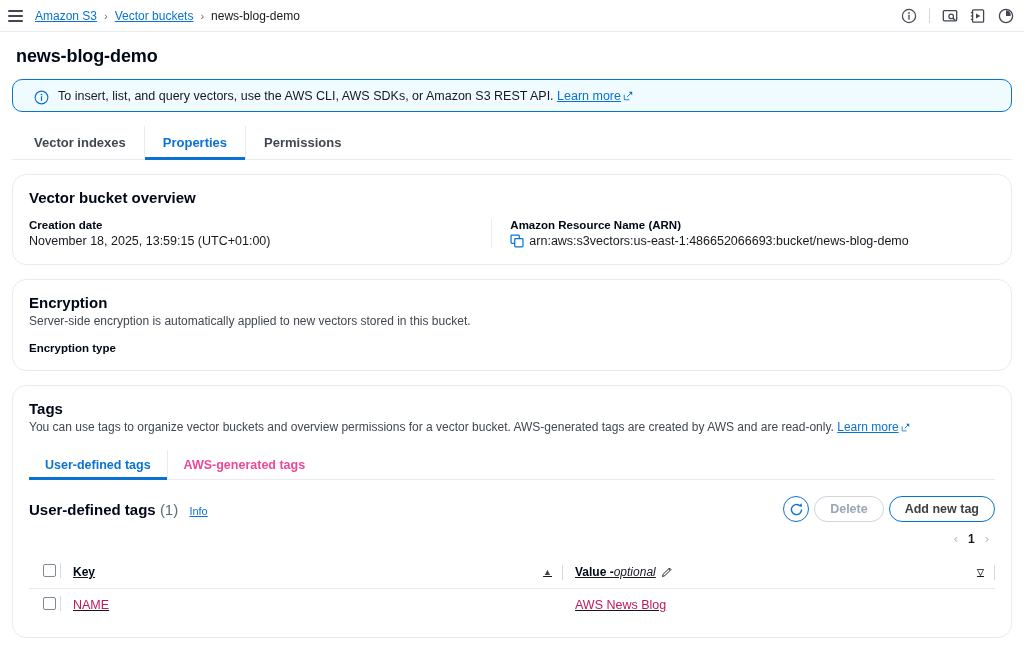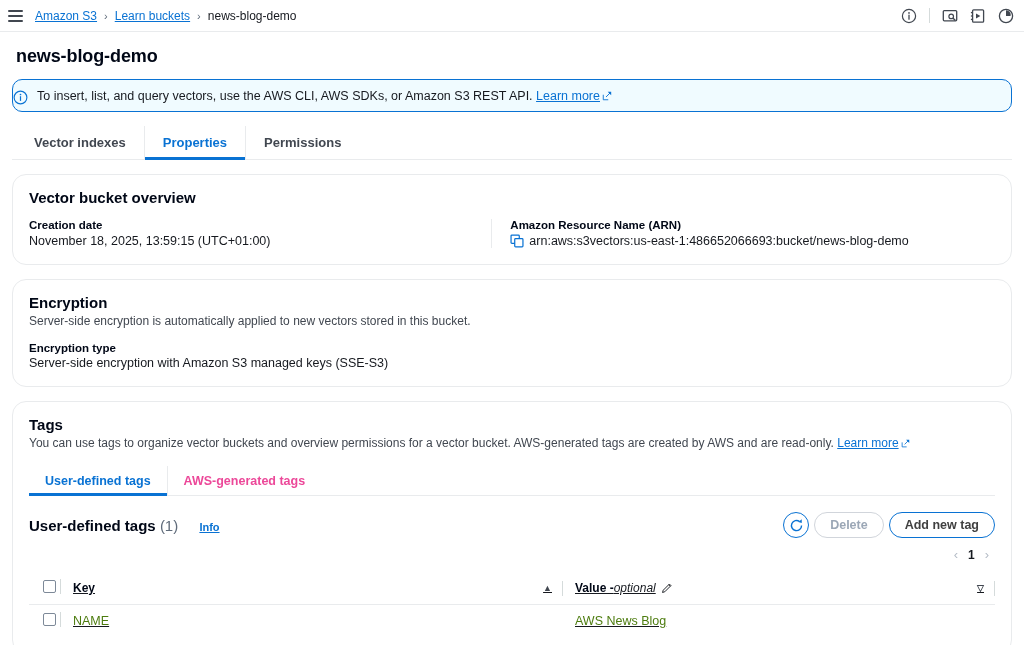--- a/index.html
+++ b/index.html
@@ -45,21 +45,21 @@
 
   .page-title {
     font-size: 18px; font-weight: bold; color: #000716;
     margin: 14px 0 12px 4px; letter-spacing: -0.1px;
   }
 
   .infobanner {
     border: 1px solid #0972d3;
     background: #f0fbff;
     border-radius: 10px;
-    padding: 9px 0;
+    padding: 9px 21px;
     display: flex; align-items: flex-start; gap: 9px;
     font-size: 12.5px; color: #16191f;
     height: 33px;
   }
   .infobanner .txt { line-height: 15px; padding-top: 0px; }
   .infobanner a { color: #0972d3; text-decoration: underline; }
   .ext { display: inline-block; vertical-align: -1px; margin-left: 2px; }
 
   
   .tabs {
@@ -121,21 +121,21 @@
 
   .tagshdr {
     display: flex; align-items: center; margin-top: 16px;
   }
   .tagshdr .h {
     font-size: 15px; font-weight: bold; color: #000716;
   }
   .tagshdr .cnt { font-weight: normal; color: #5f6b7a; }
   .tagshdr .info {
     font-size: 11px; color: #0972d3; text-decoration: underline;
-    margin-left: 17px; cursor: pointer; font-weight: bold;
+    margin-left: 7px; cursor: pointer; font-weight: normal;
   }
   .tagshdr .sp { flex: 1; }
   .actions { display: flex; align-items: flex-end; gap: 5px; }
   .refreshbtn {
     width: 26px; height: 26px; border-radius: 50%;
     border: 1px solid #0972d3; display: flex; align-items: center; justify-content: center;
     cursor: pointer; background: #fff;
   }
   .btn {
     height: 26px; border-radius: 14px; padding: 0 15px;
@@ -171,35 +171,35 @@
   .col-key { width: 490px; }
   .keyhdr { display: flex; align-items: center; }
   .keyhdr .sortmark { margin-left: auto; color: #414750; font-size: 9px; padding-right: 10px; }
   .keyhdr .vdiv { width: 1px; height: 15px; background: #d5dbdb; }
   .valhdr { display: flex; align-items: center; padding-left: 12px; }
   .valhdr .opt { font-style: italic; font-weight: normal; color: #16191f; }
   .valhdr .pencil { margin-left: 5px; }
   .valhdr .sortmark { margin-left: auto; color: #414750; font-size: 9px; padding-right: 10px; }
   .valhdr .vdiv { width: 1px; height: 15px; background: #d5dbdb; }
   td.val { padding-left: 12px !important; }
-  tr.datarow td { color: #4d7c0f; border-bottom: none; }
+  tr.datarow td { color: #be185d; border-bottom: none; }
 </style>
 </head>
 <body>
 
 <div class="topbar">
   <div class="hamburger">
     <span></span>
       <span></span>
       <span></span>
   </div>
   <div class="crumbs">
     <a>Amazon S3</a>
     <span class="sep">›</span>
-    <a>Learn buckets</a>
+    <a>Vector buckets</a>
     <span class="sep">›</span>
     <span class="current">news-blog-demo</span>
   </div>
   <div class="topbar-spacer"></div>
   <div class="topicons">
     <svg class="ic" viewBox="0 0 16 16">
       <circle cx="8" cy="8" r="6.6" fill="none" stroke="#414750" stroke-width="1.2"></circle>
       <circle cx="8" cy="4.9" r="0.85" fill="#414750"></circle>
       <rect x="7.35" y="6.7" width="1.3" height="5" fill="#414750"></rect>
     </svg>
@@ -273,21 +273,20 @@
         </div>
       </div>
     </div>
   </div>
 
   <div class="card">
     <div class="card-title">Encryption</div>
     <div class="card-sub">Server-side encryption is automatically applied to new vectors stored in this bucket.</div>
     <div class="enc-type">
       <div class="flabel">Encryption type</div>
-      <div class="fvalue">Server-side encryption with Amazon S3 managed keys (SSE-S3)</div>
     </div>
   </div>
 
   <div class="card">
     <div class="card-title">Tags</div>
     <div class="card-sub">
       <span>You can use tags to organize vector buckets and overview permissions for a vector bucket. AWS-generated tags are created by AWS and are read-only.</span>
       <a href="#" style="color:#0972d3;text-decoration:underline;">Learn more</a><svg class="ext" width="9" height="9" viewBox="0 0 12 12">
         <path d="M1.5 10.5 L1.5 4.5 M1.5 10.5 L7.5 10.5" fill="none" stroke="#0972d3" stroke-width="1.1"></path>
         <path d="M4.8 7.2 L10.4 1.6" fill="none" stroke="#0972d3" stroke-width="1.1"></path>

